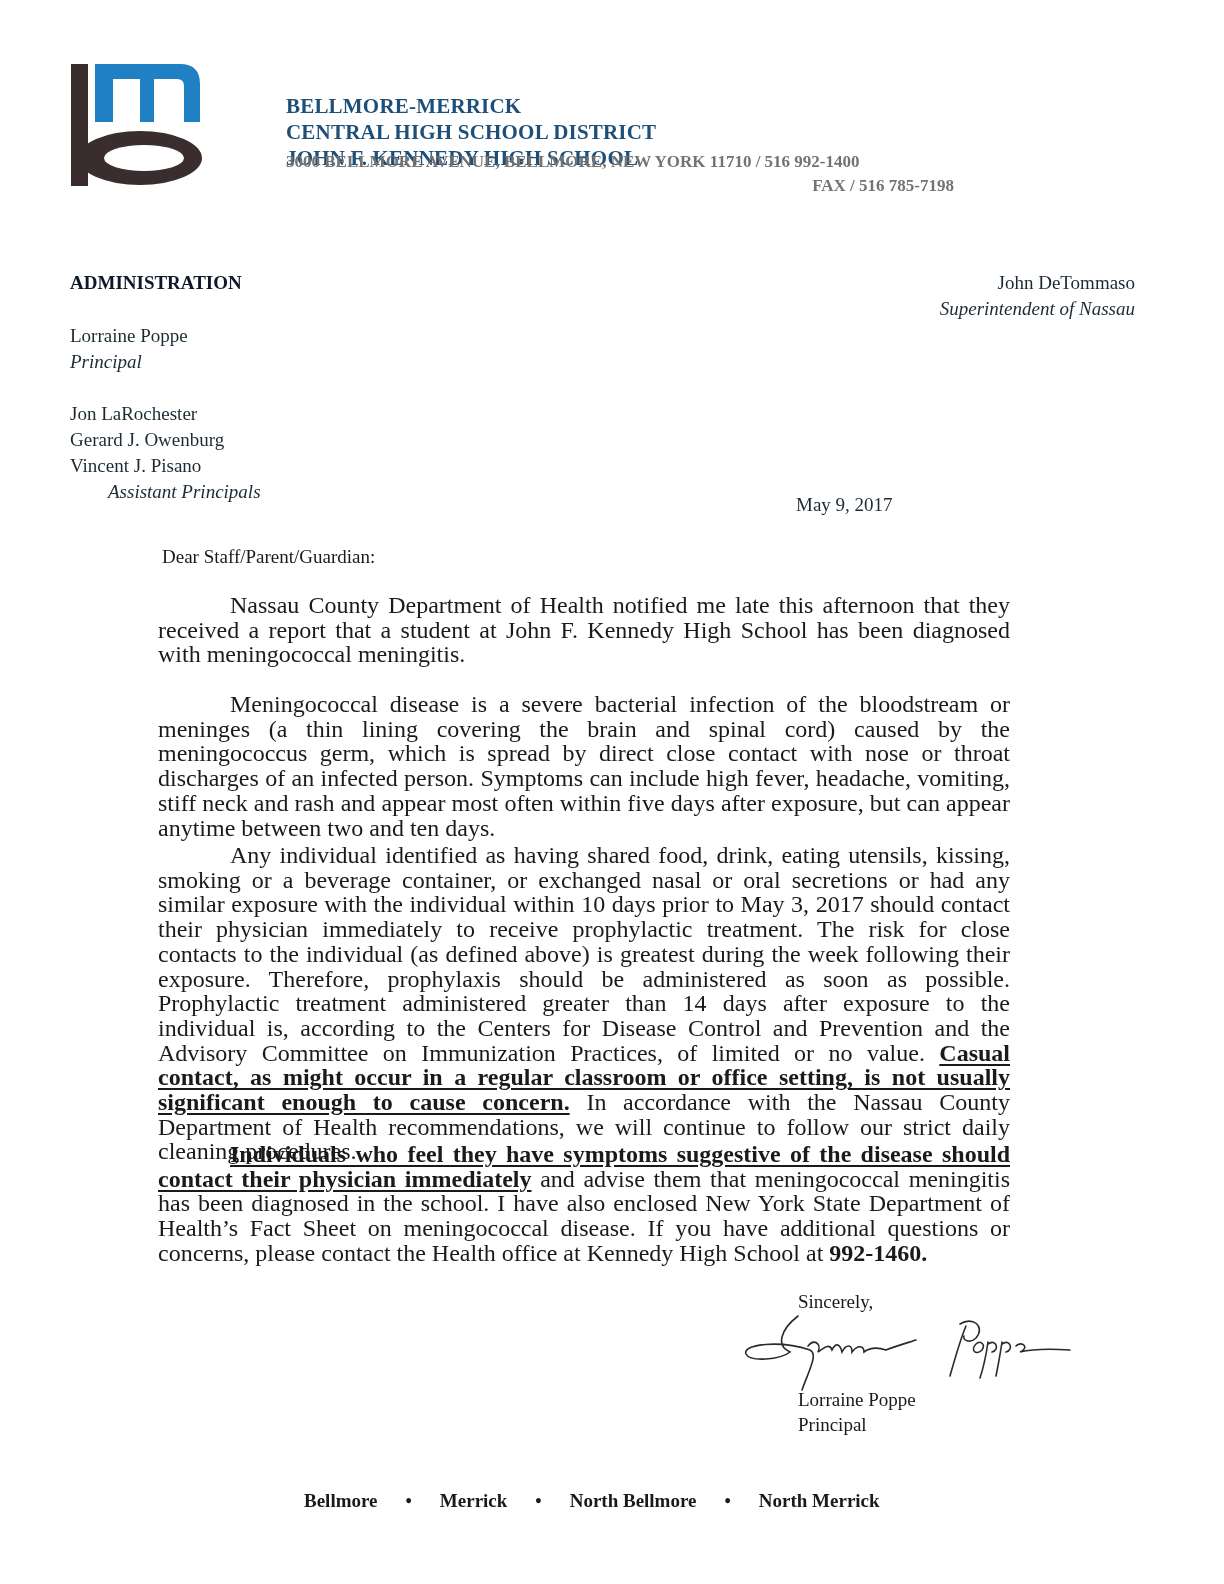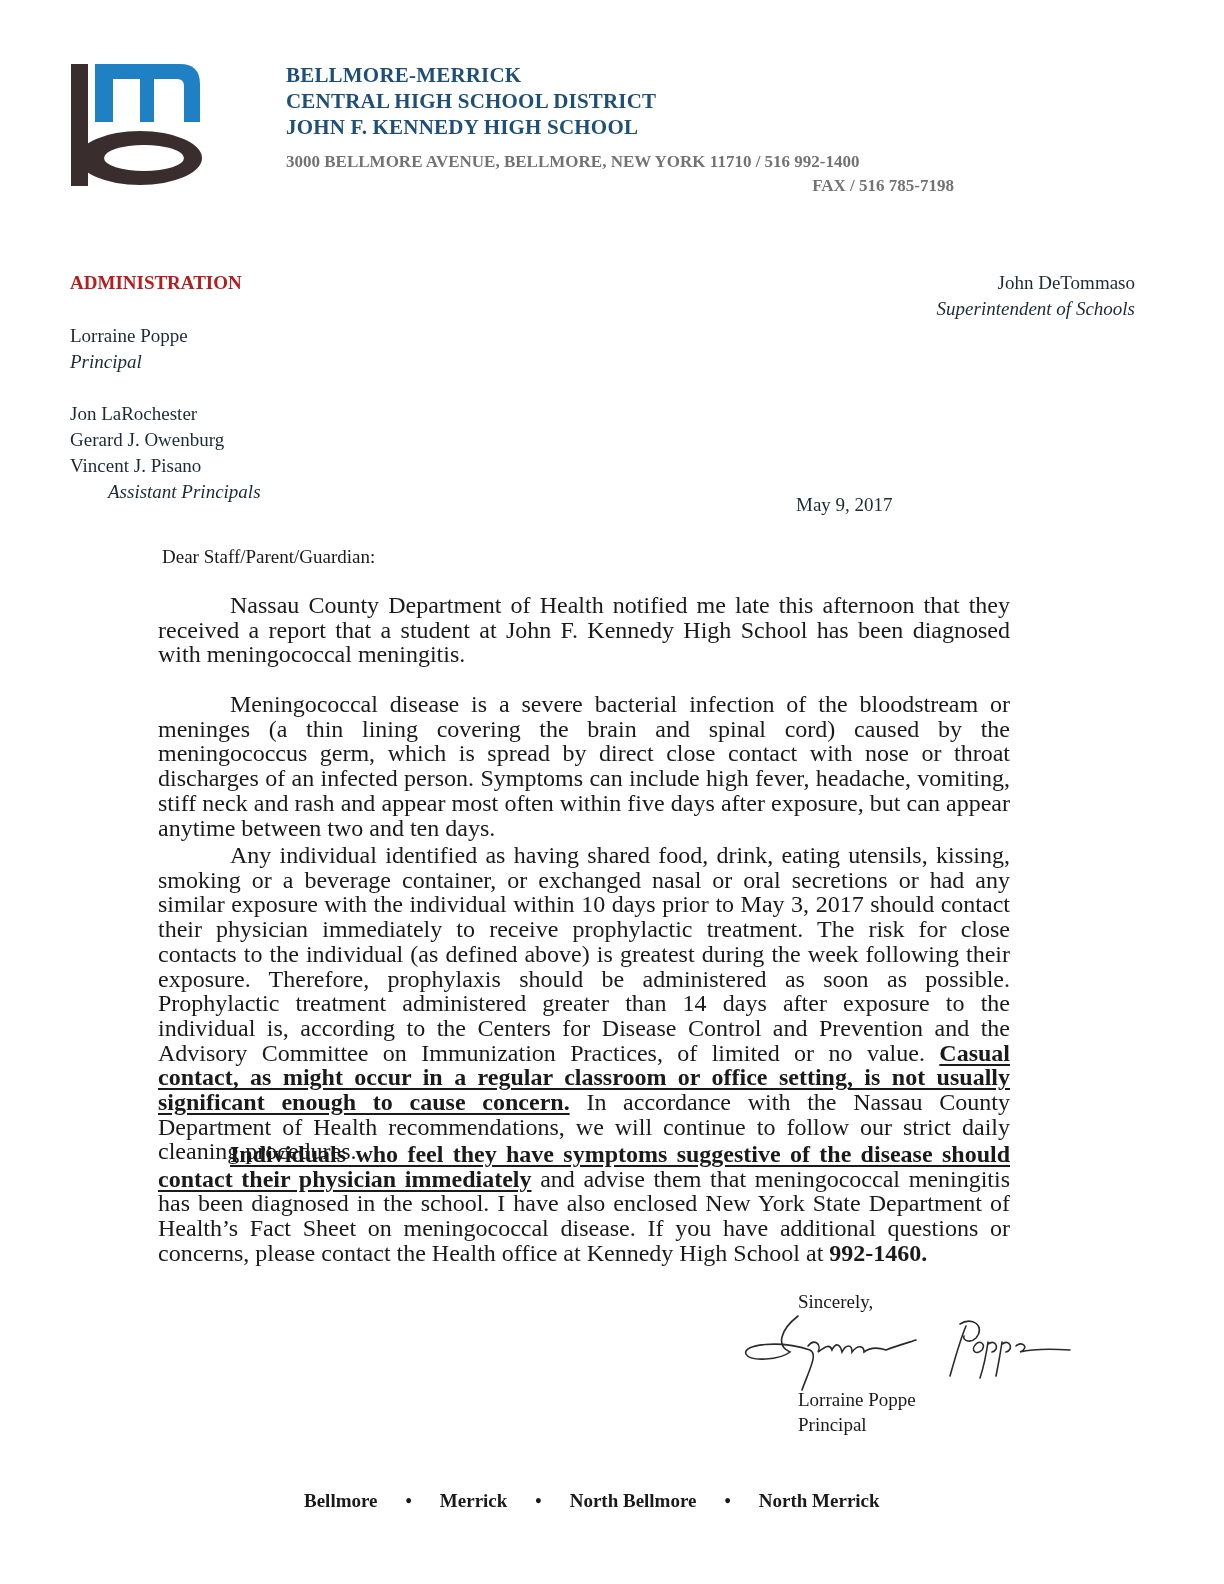--- a/index.html
+++ b/index.html
@@ -3,23 +3,23 @@
   <meta charset="utf-8">
   <style>
     html, body { margin: 0; padding: 0; background: #ffffff; }
     body {
       width: 1224px; height: 1584px; position: relative; overflow: hidden;
       font-family: "Liberation Serif", "DejaVu Serif", serif;
       color: #1a1a1a;
     }
     .abs { position: absolute; }
     #logo { left: 68px; top: 62px; width: 138px; height: 126px; }
-    .hdr { left: 286px; color: #1e4f78; font-weight: bold; font-size: 21px; line-height: 26px; letter-spacing: 0.2px; }
+    .hdr { left: 286px; color: #1e4f78; font-weight: bold; font-size: 21px; line-height: 26px; letter-spacing: 0.2px; margin-top: 31px; }
     .addr { font-weight: bold; font-size: 17px; color: #737373; }
-    .admin-title { left: 70px; top: 272px; color: #b91c1c; font-weight: bold; font-size: 19px; }
+    .admin-title { left: 70px; top: 272px; color: #0f172a; font-weight: bold; font-size: 19px; }
     .name { font-size: 19px; line-height: 26px; color: #1c2b33; }
     .ital { font-style: italic; }
     .para {
       left: 158px; width: 852px; font-size: 24px; line-height: 24.7px;
       text-align: justify; color: #1a1a1a;
     }
     .indent { text-indent: 72px; }
     .bu { font-weight: bold; text-decoration: underline; text-underline-offset: 3px; }
     .footer-town { font-weight: bold; font-size: 19px; }
     .dot { font-size: 18px; font-weight: bold; }
@@ -43,21 +43,21 @@
 
 <div class="abs admin-title">ADMINISTRATION</div>
 <div class="abs name" style="left:70px; top:323px;">Lorraine Poppe</div>
 <div class="abs name ital" style="left:70px; top:349px;">Principal</div>
 <div class="abs name" style="left:70px; top:401px;">Jon LaRochester</div>
 <div class="abs name" style="left:70px; top:427px;">Gerard J. Owenburg</div>
 <div class="abs name" style="left:70px; top:453px;">Vincent J. Pisano</div>
 <div class="abs name ital" style="left:70px; top:479px;margin-left:38px;">Assistant Principals</div>
 
 <div class="abs name" style="right:89px; top:270px; text-align:center;">John DeTommaso</div>
-<div class="abs name ital" style="right:89px; top:296px; text-align:right;">Superintendent of Schools</div>
+<div class="abs name ital" style="right:89px; top:296px; text-align:right;">Superintendent of Nassau</div>
 
 <div class="abs name" style="left:796px; top:492px;">May 9, 2017</div>
 <div class="abs" style="left:162px; top:546px; font-size:19px;">Dear Staff/Parent/Guardian:</div>
 
 <p class="abs para indent" style="top:593px; margin:0;">Nassau County Department of Health notified me late this afternoon that they received a report that a student at John F. Kennedy High School has been diagnosed with meningococcal meningitis.</p>
 <p class="abs para indent" style="top:692px; margin:0;">Meningococcal disease is a severe bacterial infection of the bloodstream or meninges (a thin lining covering the brain and spinal cord) caused by the meningococcus germ, which is spread by direct close contact with nose or throat discharges of an infected person.  Symptoms can include high fever, headache, vomiting, stiff neck and rash and appear most often within five days after exposure, but can appear anytime between two and ten days.</p>
 <p class="abs para indent" style="top:843px; margin:0;"><span>Any individual identified as having shared food, drink, eating utensils, kissing, smoking or a beverage container, or exchanged nasal or oral secretions or had any similar exposure with the individual within 10 days prior to May 3, 2017 should contact their physician immediately to receive prophylactic treatment. The risk for close contacts to the individual (as defined above) is greatest during the week following their exposure. Therefore, prophylaxis should be administered as soon as possible.  Prophylactic treatment administered greater than 14 days after exposure to the individual is, according to the Centers for Disease Control and Prevention and the Advisory Committee on Immunization Practices, of limited or no value. </span><span class="bu">Casual contact, as might occur in a regular classroom or office setting, is not usually significant enough to cause concern.</span><span>  In accordance with the Nassau County Department of Health recommendations, we will continue to follow our strict daily cleaning procedures.</span></p>
 <p class="abs para indent" style="top:1142px; margin:0;"><span class="bu">Individuals who feel they have symptoms suggestive of the disease should contact their physician immediately</span><span> and advise them that meningococcal meningitis has been diagnosed in the school.    I have also enclosed New York State Department of Health’s Fact Sheet on meningococcal disease.  If you have additional questions or concerns, please contact the Health office at Kennedy High School at </span><span style="font-weight:bold;">992-1460.</span></p>
 
 <div class="abs" style="left:798px; top:1291px; font-size:19px;">Sincerely,</div>

